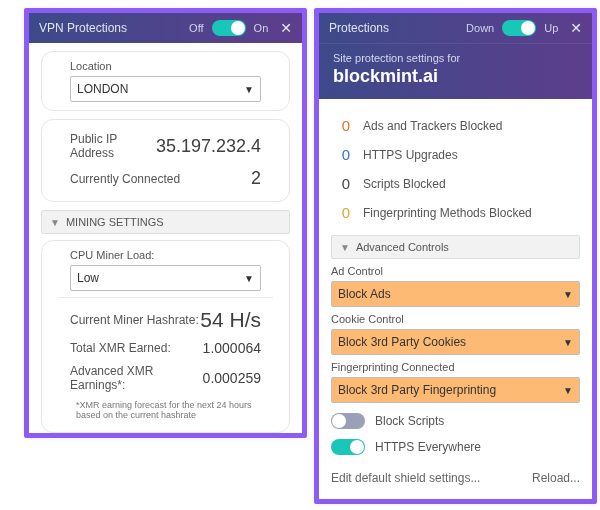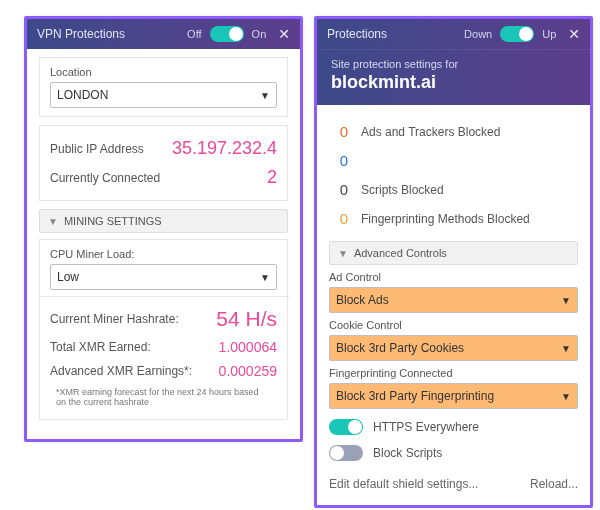--- a/index.html
+++ b/index.html
@@ -1,37 +1,37 @@
 <!DOCTYPE html>
 <html><head>
 <meta charset="utf-8">
 <style>
 html,body{margin:0;padding:0;font-family:"Segoe UI",Arial,sans-serif;background:#fff;font-size:12px;color:#444}
 .canvas{width:600px;height:510px;position:relative;background:#fff}
-.panel{position:absolute;top:16px;width:273px;background:#fff;border:3px solid #8b5cf6;box-shadow:0 0 4px rgba(0,0,0,.08);border-radius:2px;overflow:hidden}
+.panel{position:absolute;top:8px;width:273px;background:#fff;border:5px solid #8b5cf6;box-shadow:0 0 4px rgba(0,0,0,.08);border-radius:2px;overflow:hidden}
 #left{left:24px;height:420px}
 #right{left:314px;height:486px}
 .hdr{height:30px;background:linear-gradient(90deg,#3d4a8a 0%,#5d3e8c 100%);display:flex;align-items:center;color:#dfe4f3;padding:0 10px;font-size:12px}
 .hdr .ttl{flex:0 0 auto}
 .hdr .sp{flex:1}
 .hdr .sw-lab{font-size:11px;color:#cfd5ee;margin:0 4px}
 .tog{width:34px;height:16px;border-radius:8px;background:#19c6b8;position:relative;margin:0 4px;cursor:pointer}
 .tog .kn{position:absolute;top:1px;right:1px;width:14px;height:14px;border-radius:50%;background:#fff}
 .tog.off{background:#9aa0b5}
 .tog.off .kn{left:1px;right:auto}
 .close{margin-left:8px;color:#e5e8f7;cursor:pointer;font-size:14px;line-height:1}
 .subhdr{background:linear-gradient(90deg,#3d4a8a 0%,#5d3e8c 100%);color:#e8ebf8;padding:8px 14px 12px 14px;border-top:1px solid rgba(255,255,255,.08)}
 .subhdr .s1{font-size:11px;color:#d5d9f0}
 .subhdr .s2{font-size:18px;font-weight:600;color:#fff;margin-top:2px}
 .body{padding:8px 12px}
-.blk{background:#fff;border:1px solid #e6e6e6;border-radius:0;padding:8px 10px;margin-bottom:8px}
+.blk{background:#fff;border:1px solid #e6e6e6;border-radius:12px;padding:8px 28px;margin-bottom:8px}
 .lab{font-size:11px;color:#555;margin-bottom:4px}
 .sel{width:100%;height:26px;border:1px solid #bfbfbf;border-radius:2px;background:#fff;padding:0 6px;font-size:12px;color:#333;display:flex;align-items:center;justify-content:space-between;cursor:pointer;box-sizing:border-box}
 .row{display:flex;justify-content:space-between;align-items:center;font-size:12px;color:#555;padding:4px 0}
-.val{color:#ec4899;font-size:14px}
+.val{color:#404040;font-size:14px}
 .val.big{font-size:18px}
 .sec{background:#f2f2f2;border:1px solid #dedede;border-radius:2px;padding:5px 8px;font-size:11px;color:#555;display:flex;align-items:center;margin-bottom:6px;cursor:default}
 .sec .arw{margin-right:6px;color:#888;font-size:10px}
 .note{font-size:9px;color:#777;text-align:left;padding:4px 6px}
 .plist{padding:4px 2px 8px 2px}
 .pit{display:flex;align-items:center;padding:6px 4px;font-size:12px;color:#555}
 .pit .cnt{font-size:15px;width:18px;text-align:center;margin-right:8px;font-weight:400}
 .advbody .lab{margin-top:6px}
 .advbody .sel{background:#fdba74}
 .togrow{display:flex;align-items:center;margin-top:10px}
@@ -119,20 +119,21 @@
     <div class="s2">blockmint.ai</div>
   </div>
   <div class="body">
     <div class="plist" id="plist">
           <div class="pit">
             <span class="cnt" style="color:#e86f2a">0</span>
             <span>Ads and Trackers Blocked</span>
           </div>
           <div class="pit">
             <span class="cnt" style="color:#2f74d0">0</span>
+            <span>HTTPS Upgrades</span>
           </div>
           <div class="pit">
             <span class="cnt" style="color:#444">0</span>
             <span>Scripts Blocked</span>
           </div>
           <div class="pit">
             <span class="cnt" style="color:#e0a52d">0</span>
             <span>Fingerprinting Methods Blocked</span>
           </div>
         </div>
@@ -150,30 +151,30 @@
       <div class="sel">
         <span>Block 3rd Party Cookies</span>
         <span class="caret">▼</span>
       </div>
       <div class="lab">Fingerprinting Connected</div>
       <div class="sel">
         <span>Block 3rd Party Fingerprinting</span>
         <span class="caret">▼</span>
       </div>
       <div class="togrow">
+        <div class="tog off">
+              <div class="kn"></div>
+            </div>
+        <span class="tlab">Block Scripts</span>
+      </div>
+      <div class="togrow">
         <div class="tog">
               <div class="kn"></div>
             </div>
         <span class="tlab">HTTPS Everywhere</span>
-      </div>
-      <div class="togrow">
-        <div class="tog off">
-              <div class="kn"></div>
-            </div>
-        <span class="tlab">Block Scripts</span>
       </div>
     </div>
   </div>
   <div class="foot">
     <span>Edit default shield settings...</span>
     <span>Reload...</span>
   </div>
 </div>
 
 </div>

